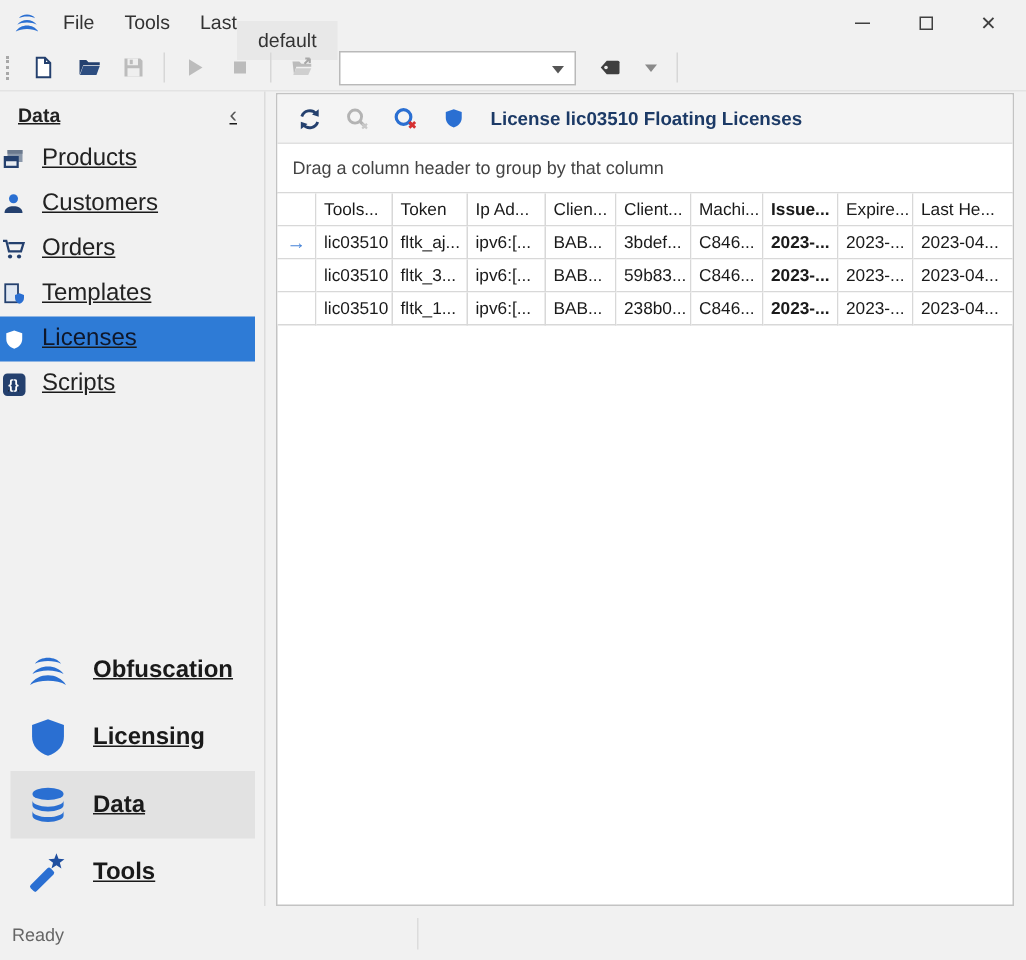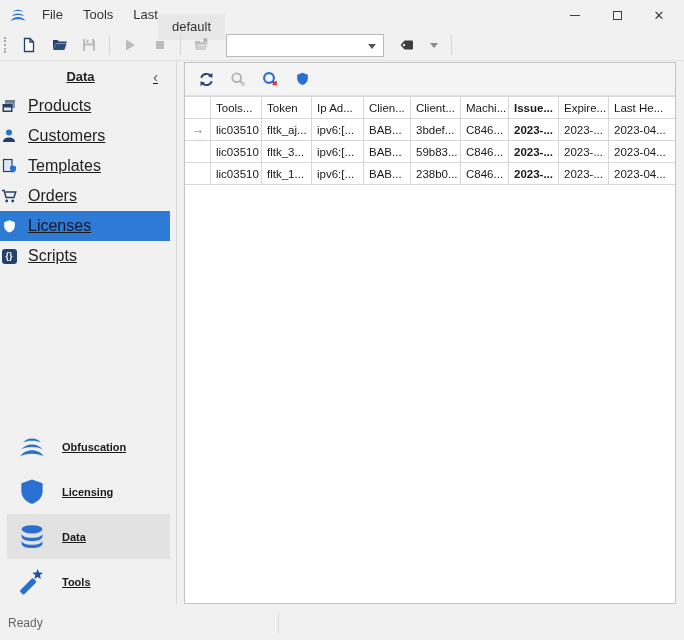--- a/index.html
+++ b/index.html
@@ -1,18 +1,18 @@
 <!DOCTYPE html>
 <html><head>
 <meta charset="utf-8">
 <style>
   * { margin:0; padding:0; box-sizing:border-box; }
   html,body { width:684px; height:640px; }
   body { font-family:"Liberation Sans", sans-serif; background:#f1f1f1; color:#1a1a1a; }
-  .window { position:relative; width:684px; height:640px; background:#f1f1f1; overflow:hidden;text-align:center; }
+  .window { position:relative; width:684px; height:640px; background:#f1f1f1; overflow:hidden; }
 
   
   .titlebar { position:absolute; left:0; top:0; width:684px; height:30px; display:flex; align-items:center; }
   .app-logo { width:20px; height:20px; margin-left:8px; }
   .menu-item { font-size:13px; color:#333; padding:0 10px; height:30px; line-height:30px; cursor:default; }
   .menu-item:first-of-type { margin-left:4px; }
   .doc-tab { position:absolute; left:158px; top:14px; height:26px; padding:0 14px; background:#e8e8e8; font-size:13px; color:#333; line-height:26px; }
   .win-controls { position:absolute; right:4px; top:0; height:30px; display:flex; }
   .win-btn { width:42px; height:30px; display:flex; align-items:center; justify-content:center; }
   .glyph-min { width:10px; height:1px; background:#404040; display:block; }
@@ -33,21 +33,21 @@
   .sidebar-divider { position:absolute; left:176px; top:61px; width:1px; height:543px; background:#dcdcdc; }
   .side-header { display:flex; align-items:center; height:30px; padding:0 8px 0 12px; }
   .side-header-title { font-weight:bold; font-size:13px; color:#222; flex:1; }
   .collapse-chevron { font-size:15px; color:#555; line-height:1; padding:0 4px; }
   .side-item { display:flex; align-items:center; height:30px; font-size:16px; color:#222; cursor:default; }
   .side-item .ico { width:18px; height:18px; margin-right:10px; display:flex; align-items:center; justify-content:center; }
   .side-item.selected { background:#2e7bd6; color:#0f172a; }
   .scripts-icon { width:15px; height:15px; background:#24406e; border-radius:3px; color:#fff; font-weight:bold; font-size:9px; display:flex; align-items:center; justify-content:center; }
   .scripts-icon::before { content:"{}"; }
   .side-spacer { flex:1; }
-  .nav-item { display:flex; align-items:center; height:45px; padding-left:14px; margin-right:0; font-size:11px; font-weight:bold; color:#1a1a1a; cursor:default; }
+  .nav-item { display:flex; align-items:center; height:45px; padding-left:14px; margin-right:0; font-size:16px; font-weight:bold; color:#1a1a1a; cursor:default; }
   .nav-item .nav-ico { width:36px; height:36px; margin-right:12px; display:flex; align-items:center; justify-content:center; }
   .nav-item.selected { background:#e2e2e2; margin-left:7px; padding-left:7px; }
 
   
   .main-panel { position:absolute; left:184px; top:62px; width:492px; height:542px; background:#fff; border:1px solid #c3c3c3; display:flex; flex-direction:column; }
   .panel-toolbar { height:33px; background:#f4f4f4; border-bottom:1px solid #e0e0e0; display:flex; align-items:center; padding-left:8px; }
   .pt-btn { width:26px; height:26px; display:flex; align-items:center; justify-content:center; margin-right:6px; }
   .panel-title { font-size:12.5px; font-weight:bold; color:#1c3a66; margin-left:6px; }
   .group-bar { height:32px; display:flex; align-items:center; padding-left:10px; font-size:12px; color:#444; background:#fff; }
 
@@ -175,36 +175,36 @@
           <circle cx="8" cy="4.5" r="3" fill="#2a6fd2"></circle>
           <path d="M2 14c0-3.3 3-4.5 6-4.5s6 1.2 6 4.5z" fill="#24406e"></path>
         </svg>
       </span>
       <span>Customers</span>
     </div>
 
     <div class="side-item">
       <span class="ico">
         <svg width="16" height="16" viewBox="0 0 16 16">
-          <rect x="2.5" y="1.5" width="8.5" height="12" fill="#dfe7f2" stroke="#24406e" stroke-width="1.2"></rect>
-          <path d="M12 7.5l3 1.1v2.1c0 1.8-1.2 3.3-3 3.8-1.8-.5-3-2-3-3.8V8.6z" fill="#2a6fd2"></path>
-        </svg>
-      </span>
-      <span>Templates</span>
-    </div>
-
-    <div class="side-item">
-      <span class="ico">
-        <svg width="16" height="16" viewBox="0 0 16 16">
           <path d="M1 2.5h2.2l1.8 7h8l1.7-5.5H4.6" fill="none" stroke="#24406e" stroke-width="1.5"></path>
           <circle cx="5.7" cy="13" r="1.4" fill="#24406e"></circle>
           <circle cx="11.7" cy="13" r="1.4" fill="#24406e"></circle>
         </svg>
       </span>
       <span>Orders</span>
+    </div>
+
+    <div class="side-item">
+      <span class="ico">
+        <svg width="16" height="16" viewBox="0 0 16 16">
+          <rect x="2.5" y="1.5" width="8.5" height="12" fill="#dfe7f2" stroke="#24406e" stroke-width="1.2"></rect>
+          <path d="M12 7.5l3 1.1v2.1c0 1.8-1.2 3.3-3 3.8-1.8-.5-3-2-3-3.8V8.6z" fill="#2a6fd2"></path>
+        </svg>
+      </span>
+      <span>Templates</span>
     </div>
 
     <div class="side-item selected">
       <span class="ico">
         <svg width="15" height="15" viewBox="0 0 24 24">
           <path d="M12 2l8.5 3v6.2c0 5-3.4 8.6-8.5 10.3C6.9 19.8 3.5 16.2 3.5 11.2V5z" fill="#ffffff"></path>
         </svg>
       </span>
       <span>Licenses</span>
     </div>
@@ -284,22 +284,26 @@
           <circle cx="6.6" cy="6.6" r="4.6" fill="none" stroke="#2a6fd2" stroke-width="2"></circle>
           <path d="M10 10l1.6 1.6" stroke="#2a6fd2" stroke-width="2"></path>
           <path d="M10.3 9.7l3.6 3.6m0-3.6l-3.6 3.6" stroke="#d63031" stroke-width="1.8"></path>
         </svg>
       </div>
       <div class="pt-btn">
         <svg width="15" height="16" viewBox="0 0 24 24">
           <path d="M12 2l8.5 3v6.2c0 5-3.4 8.6-8.5 10.3C6.9 19.8 3.5 16.2 3.5 11.2V5z" fill="#2a6fd2"></path>
         </svg>
       </div>
-    </div>
-
+      <div class="panel-title">License lic03510 Floating Licenses</div>
+    </div>
+
+    <div class="group-bar">
+      <span>Drag a column header to group by that column</span>
+    </div>
 
     <div class="grid">
       <div class="grid-row grid-header">
         <div class="gcell c0"></div>
         <div class="gcell c1">Tools...</div>
         <div class="gcell c2">Token</div>
         <div class="gcell c3">Ip Ad...</div>
         <div class="gcell c4">Clien...</div>
         <div class="gcell c5">Client...</div>
         <div class="gcell c6">Machi...</div>

